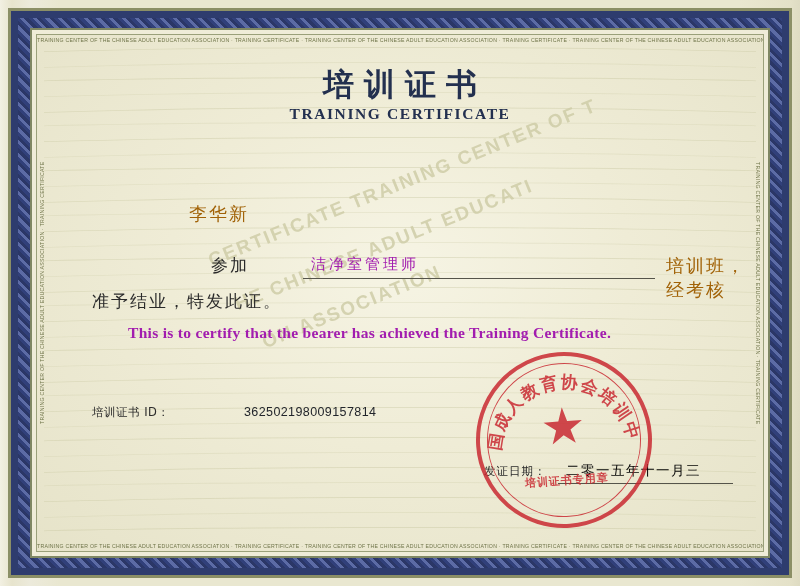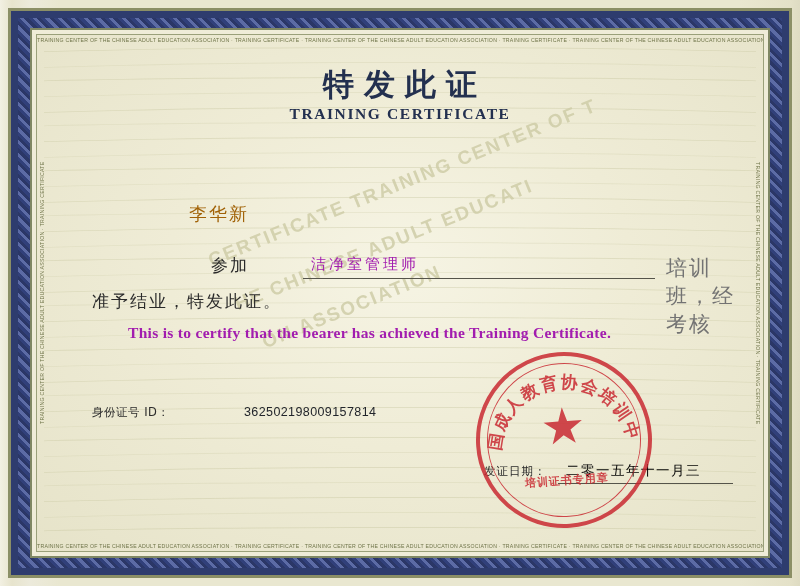--- a/index.html
+++ b/index.html
@@ -203,23 +203,23 @@
     left: 92px;
     top: 24px;
     width: 352px;
     border-bottom: 1px solid #55544a;
   }
   .tail-join {
     position: absolute;
     left: 455px;
     top: 0;
     font-family: "DejaVu Serif", serif;
-    font-size: 21px;
-    letter-spacing: 2px;
-    color: #737373;
+    font-size: 18px;
+    letter-spacing: 2px;
+    color: #a16207;
   }
 
   .line-complete {
     position: absolute;
     left: 48px;
     top: 248px;
     font-family: "DejaVu Serif", serif;
     font-size: 17px;
     letter-spacing: 2px;
     color: #2a2a2a;
@@ -405,21 +405,21 @@
       <div class="wave" style="top: 410px; height: 28px; opacity: 0.35;"></div>
       <div class="wave" style="top: 425px; height: 34px; opacity: 0.55;"></div>
       <div class="wave" style="top: 440px; height: 22px; opacity: 0.35;"></div>
       <div class="wave" style="top: 455px; height: 28px; opacity: 0.55;"></div>
       <div class="wave" style="top: 470px; height: 34px; opacity: 0.35;"></div>
       <div class="wave" style="top: 485px; height: 22px; opacity: 0.55;"></div>
     </div>
 
   <div class="content">
 
-    <div class="title-cn">特发此证</div>
+    <div class="title-cn">培训证书</div>
     <div class="title-en">TRAINING CERTIFICATE</div>
 
     <div class="watermark" id="watermark">
         <div class="wm-line" style="top: 10px; left: 0px; font-size: 19px; transform: rotate(-22deg);">CERTIFICATE TRAINING CENTER OF T</div>
         <div class="wm-line" style="top: 72px; left: 30px; font-size: 19px; transform: rotate(-22deg);">HE CHINESE ADULT EDUCATI</div>
         <div class="wm-line" style="top: 134px; left: 62px; font-size: 19px; transform: rotate(-22deg);">ON ASSOCIATION</div>
       </div>
 
     <div class="name">李华新</div>
 
@@ -429,21 +429,21 @@
       <span class="course-rule"></span>
       <span class="tail-join">培训班，经考核</span>
     </div>
 
     <div class="line-complete">准予结业，特发此证。</div>
 
     <div class="line-en">This is to certify that the bearer has achieved the Training Certificate.</div>
 
     <div class="fields">
       <div class="field-row">
-        <span class="field-label">身份证号 ID：</span>
+        <span class="field-label">培训证书 ID：</span>
         <span class="field-value">362502198009157814</span>
       </div>
     </div>
 
     <div class="issue-row">
       <span class="issue-label">发证日期：</span>
       <span class="issue-date">二零一五年十一月三</span>
       <span class="issue-rule"></span>
     </div>
 

